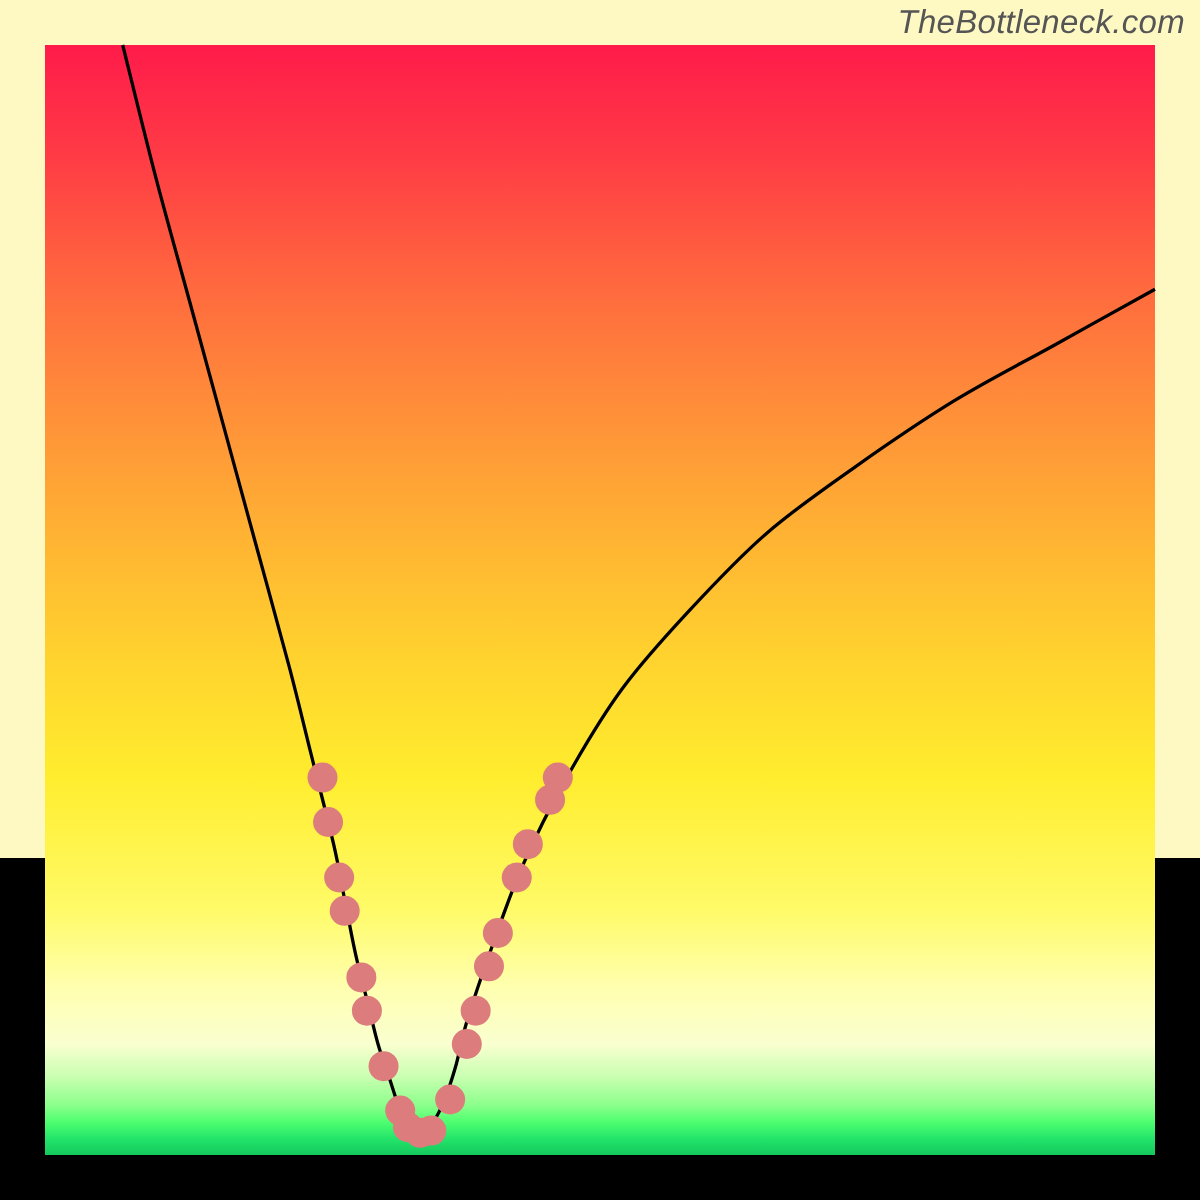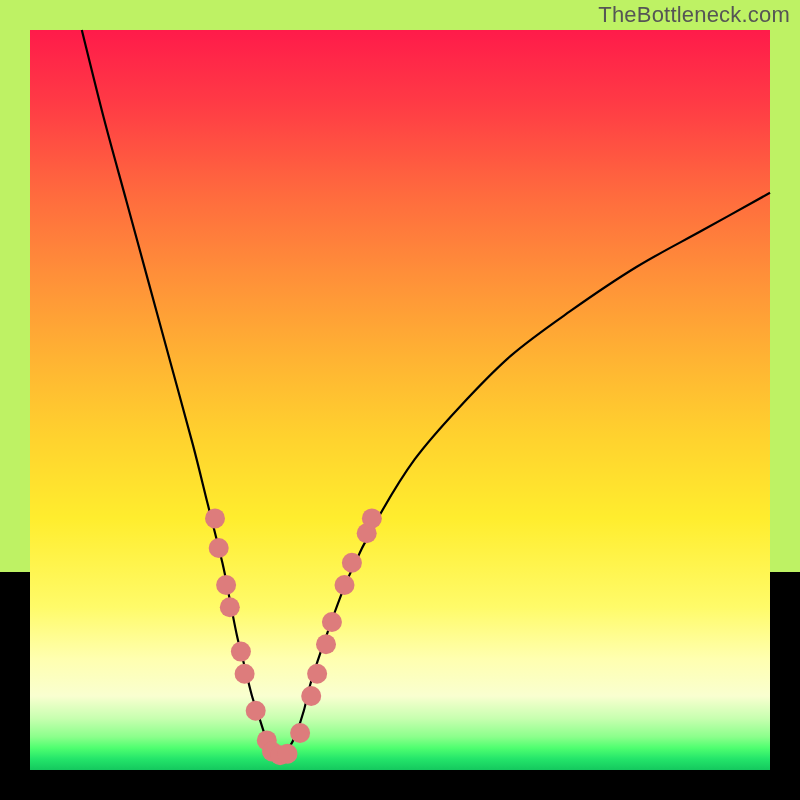--- a/index.html
+++ b/index.html
@@ -8,21 +8,22 @@
     width: 800px;
     height: 800px;
     background: #000;
     font-family: Arial, Helvetica, sans-serif;
     overflow: hidden;
   }
   .frame {
     position: relative;
     width: 800px;
     height: 572px;
-    background: #bef264;
+    background: #fef9c3;
+    font-style: italic;
   }
   .watermark {
     position: absolute;
     top: 2px;
     right: 10px;
     color: #555;
     font-size: 22px;
     font-weight: 500;
     letter-spacing: 0.2px;
     z-index: 5;

